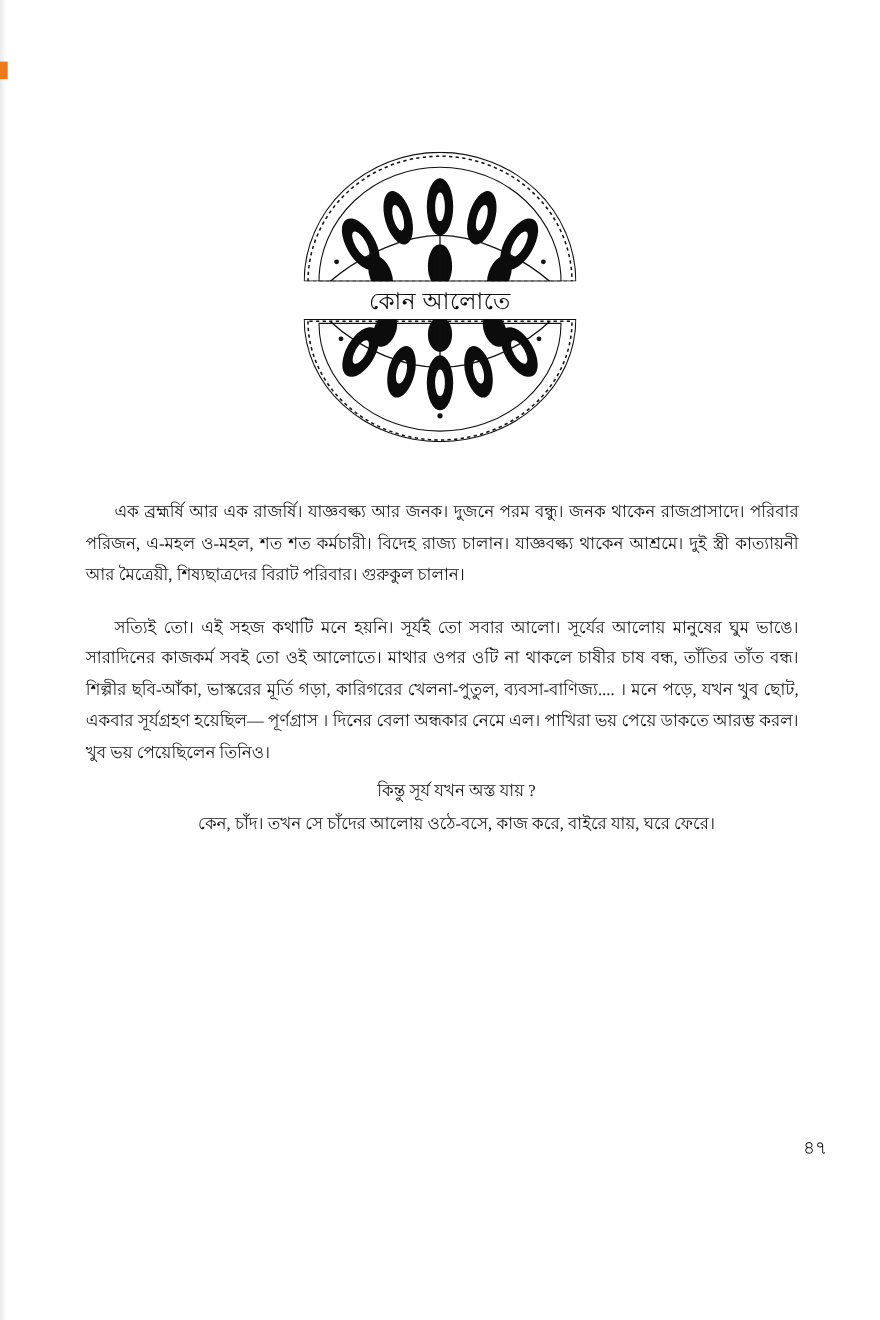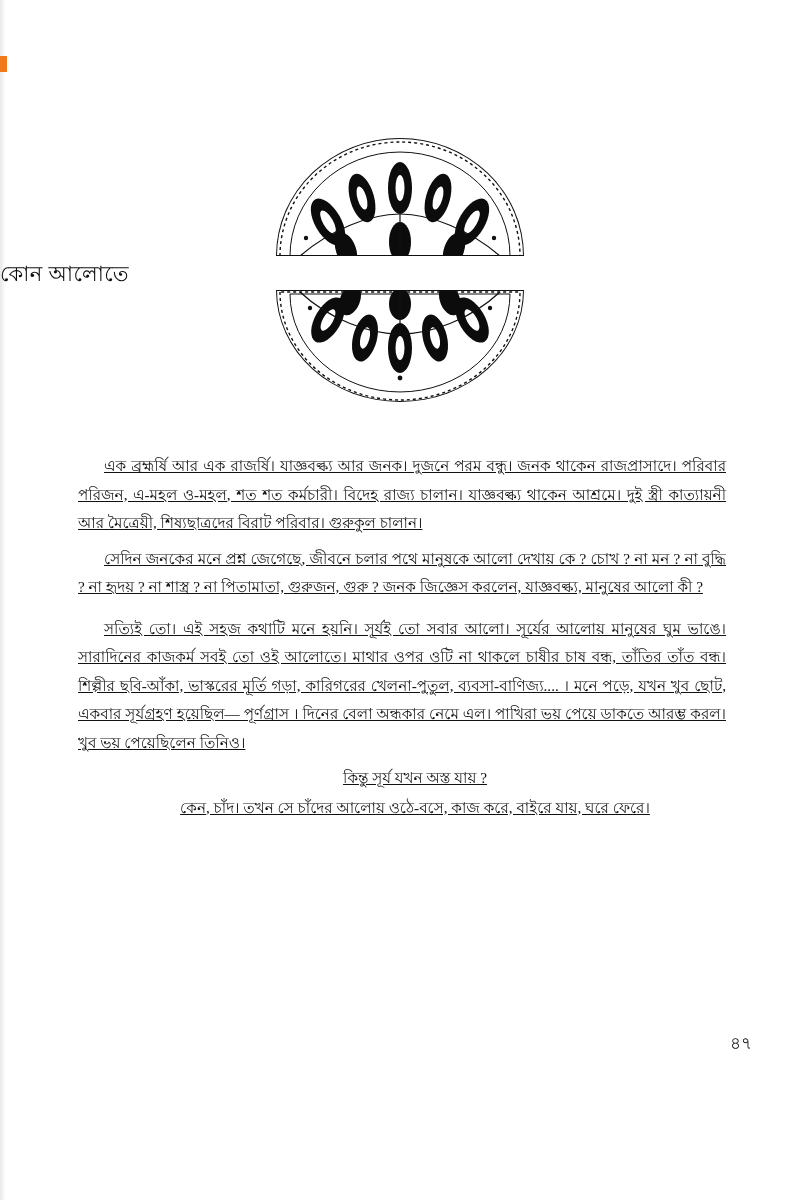--- a/index.html
+++ b/index.html
@@ -46,34 +46,33 @@
   }
   .ornament {
     display: block;
     margin: 0 auto;
   }
   .chapter-title {
     position: absolute;
     left: 0;
     top: 258px;
     width: 800px;
-    text-align: left;
+    text-align: center;
     font-size: 21px;
     letter-spacing: 0.5px;
     color: #0d0d0d;
     font-family: "Liberation Serif", serif;
   }
 
   
   .body-text {
     position: absolute;
     left: 78px;
     top: 452px;
     width: 648px;
-    text-decoration: underline;
   }
   .body-text p {
     margin: 0 0 1px 0;
     font-size: 15.2px;
     line-height: 28.5px;
     text-align: justify;
     text-justify: inter-word;
     color: #121212;
   }
   .body-text p.indent {
@@ -185,21 +184,20 @@
           <circle cx="220" cy="22" r="2.2"></circle>
           <circle cx="130" cy="92" r="2.4"></circle>
         </g>
       </g>
     </svg>
   </div>
 
   <div class="body-text">
     <p class="indent just">এক ব্রহ্মর্ষি আর এক রাজর্ষি। যাজ্ঞবল্ক্য আর জনক। দুজনে পরম বন্ধু। জনক থাকেন রাজপ্রাসাদে। পরিবার পরিজন, এ-মহল ও-মহল, শত শত কর্মচারী। বিদেহ রাজ্য চালান। যাজ্ঞবল্ক্য থাকেন আশ্রমে। দুই স্ত্রী কাত্যায়নী আর মৈত্রেয়ী, শিষ্যছাত্রদের বিরাট পরিবার। গুরুকুল চালান।</p>
     <div class="spacer-sm"></div>
-    <p class="indent just">সেদিন জনকের মনে প্রশ্ন জেগেছে, জীবনে চলার পথে মানুষকে আলো দেখায় কে ? চোখ ? না মন ? না বুদ্ধি ? না হৃদয় ? না শাস্ত্র ? না পিতামাতা, গুরুজন, গুরু ? জনক জিজ্ঞেস করলেন, যাজ্ঞবল্ক্য, মানুষের আলো কী ?</p>
     <div class="spacer-sm"></div>
     <div class="spacer-sm"></div>
     <p class="indent just">সত্যিই তো। এই সহজ কথাটি মনে হয়নি। সূর্যই তো সবার আলো। সূর্যের আলোয় মানুষের ঘুম ভাঙে। সারাদিনের কাজকর্ম সবই তো ওই আলোতে। মাথার ওপর ওটি না থাকলে চাষীর চাষ বন্ধ, তাঁতির তাঁত বন্ধ। শিল্পীর ছবি-আঁকা, ভাস্করের মূর্তি গড়া, কারিগরের খেলনা-পুতুল, ব্যবসা-বাণিজ্য.... । মনে পড়ে, যখন খুব ছোট, একবার সূর্যগ্রহণ হয়েছিল— পূর্ণগ্রাস । দিনের বেলা অন্ধকার নেমে এল। পাখিরা ভয় পেয়ে ডাকতে আরম্ভ করল। খুব ভয় পেয়েছিলেন তিনিও।</p>
     <div class="spacer-sm"></div>
     <p class="indent nojust">কিন্তু সূর্য যখন অস্ত যায় ?</p>
     <p class="indent nojust">কেন, চাঁদ। তখন সে চাঁদের আলোয় ওঠে-বসে, কাজ করে, বাইরে যায়, ঘরে ফেরে।</p>
   </div>
 
   <div class="page-number">৪৭</div>
 

